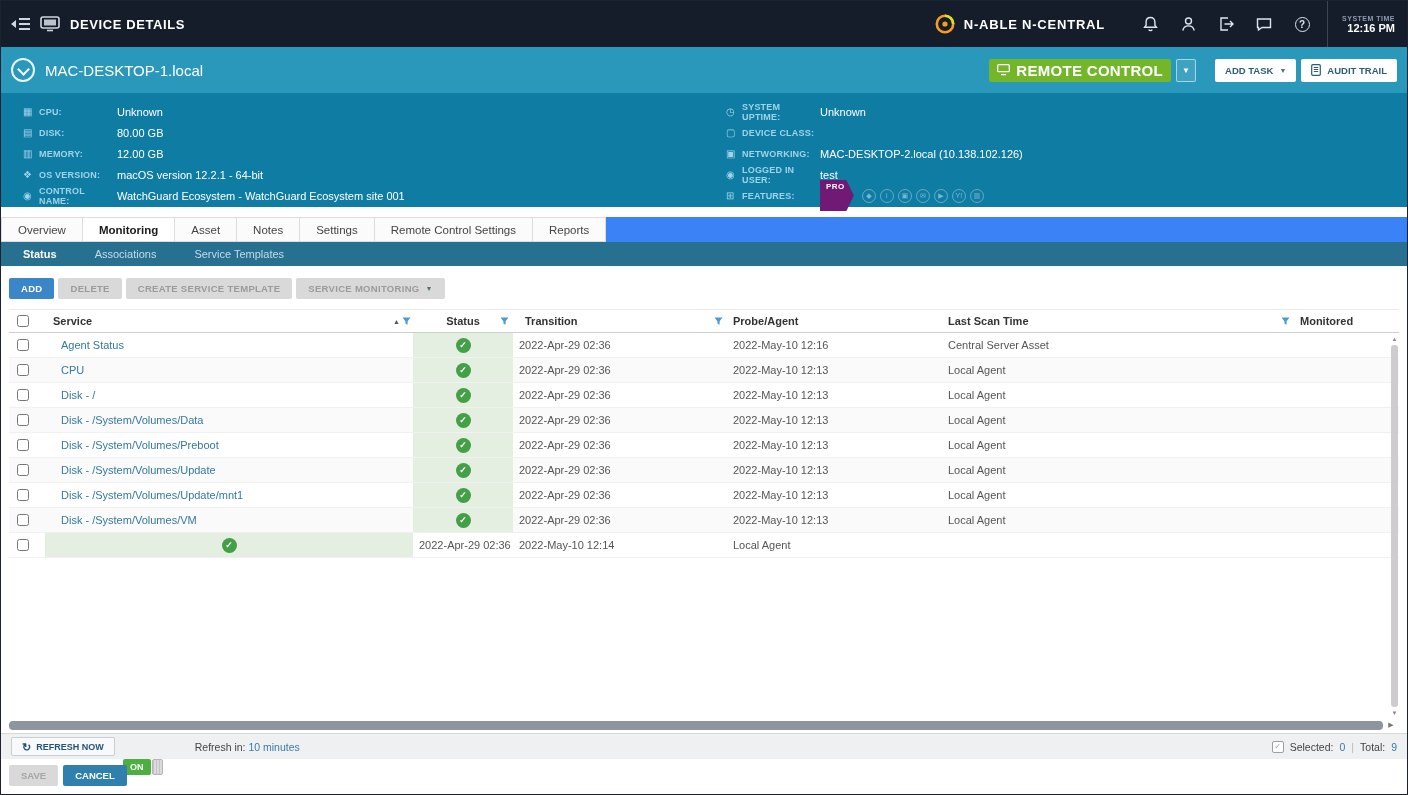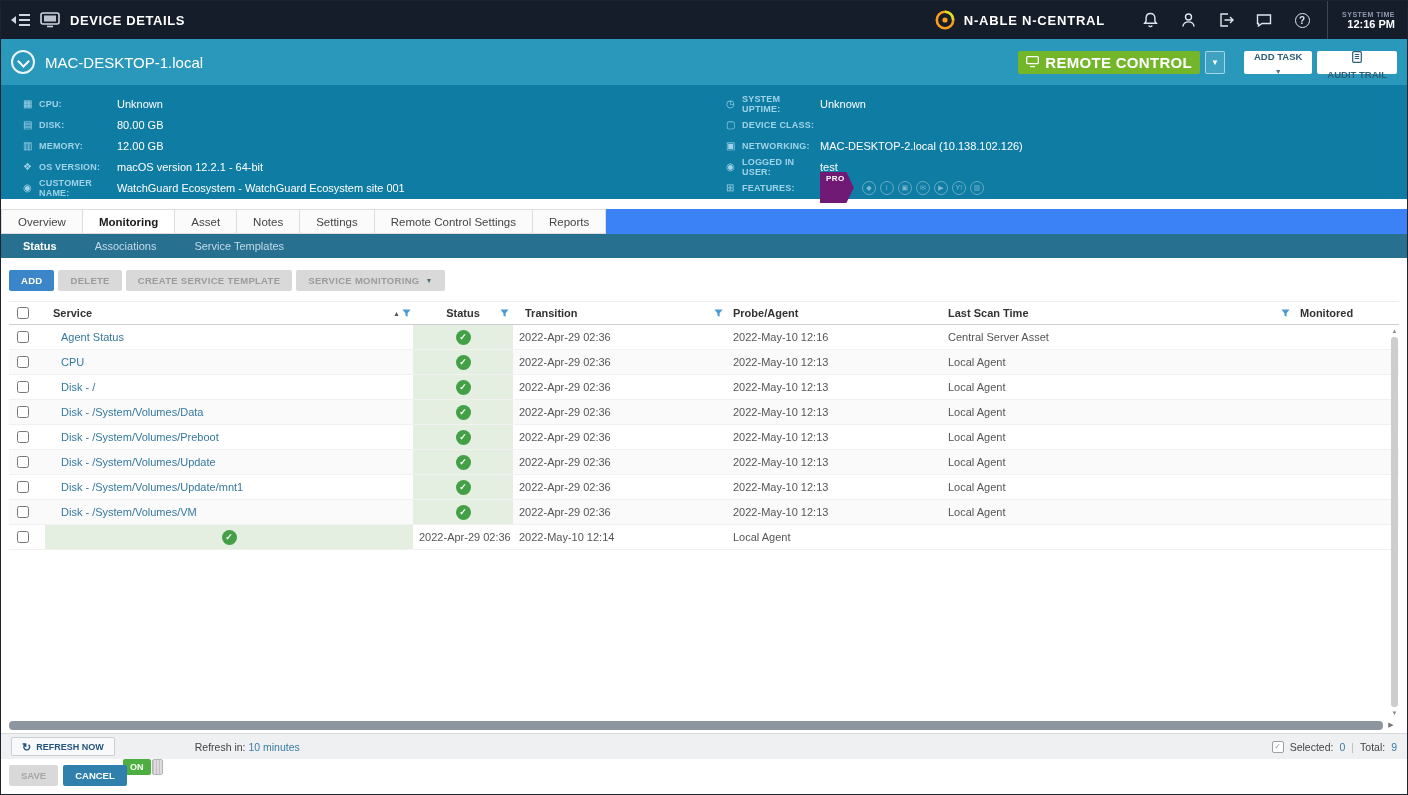--- a/index.html
+++ b/index.html
@@ -2,21 +2,21 @@
 <html><head>
 <meta charset="utf-8">
 <style>
   * { margin:0; padding:0; box-sizing:border-box; }
   html,body { background:#ffffff; }
   body { font-family:"Liberation Sans", sans-serif; }
   .page { width:1408px; height:795px; background:#fff; border:1px solid #1c232e; position:relative;
           overflow:hidden; display:flex; flex-direction:column; }
 
   
-  .topbar { height:38px; background:#151c2a; display:flex; align-items:center; color:#fff; flex:0 0 auto; }
+  .topbar { height:46px; background:#151c2a; display:flex; align-items:center; color:#fff; flex:0 0 auto; }
   .topbar-left { display:flex; align-items:center; gap:10px; padding-left:10px; }
   .collapse-btn { display:flex; align-items:center; gap:3px; cursor:pointer; }
   .collapse-arrow { width:0; height:0; border-top:4px solid transparent; border-bottom:4px solid transparent; border-right:5px solid #cfd6e0; }
   .collapse-lines { display:flex; flex-direction:column; gap:3px; }
   .collapse-lines i { display:block; width:11px; height:2px; background:#cfd6e0; }
   .topbar-title { font-size:13px; font-weight:bold; letter-spacing:.6px; }
   .topbar-right { margin-left:auto; display:flex; align-items:center; height:100%; }
   .brand { display:flex; align-items:center; gap:8px; margin-right:26px; }
   .brand-text { font-size:13px; font-weight:bold; letter-spacing:.8px; white-space:nowrap; }
   .topbar-icon { width:38px; display:flex; justify-content:center; align-items:center; cursor:pointer; height:100%; }
@@ -34,21 +34,21 @@
   .chevron-circle::after { content:""; position:absolute; left:6px; top:5px; width:7px; height:7px;
                            border-right:2px solid #fff; border-bottom:2px solid #fff; transform:rotate(45deg); }
   .device-name { color:#fff; font-size:15px; }
   .device-actions { margin-left:auto; display:flex; align-items:center; gap:5px; }
   .btn-remote { background:#74b62a; color:#fff; font-size:15px; font-weight:bold; letter-spacing:.3px; padding:0 8px;
                 height:23px; display:flex; align-items:center; gap:6px; border-radius:2px; cursor:pointer; }
   .btn-remote-dd { width:20px; height:23px; border:1px solid rgba(255,255,255,.55); background:rgba(255,255,255,.10);
                    border-radius:2px; display:flex; align-items:center; justify-content:center; color:#fff; font-size:8px;
                    cursor:pointer; margin-right:14px; }
   .btn-white { background:#fff; color:#2b5d79; font-size:9.5px; font-weight:bold; padding:0 10px; height:23px;
-               display:flex; align-items:center; gap:6px; border-radius:2px; cursor:pointer;flex-direction:column; }
+               display:flex; align-items:center; gap:6px; border-radius:2px; cursor:pointer; }
   .dd-caret { font-size:7px; color:#57707e; }
 
   
   .info-panel { background:#0f7ca4; display:flex; padding:6px 0 10px; flex:0 0 auto; height:114px; }
   .info-col { width:50%; padding-left:22px; padding-top:2px; }
   .info-row { display:flex; align-items:center; height:21px; }
   .info-icon { width:16px; color:#9fd3e8; font-size:10px; flex:0 0 auto; }
   .info-label { width:78px; color:#9fd3e8; font-size:9px; font-weight:bold; letter-spacing:.2px; flex:0 0 auto; }
   .info-value { color:#fff; font-size:11px; white-space:nowrap; display:flex; align-items:center; gap:4px; }
   .pro-badge { background:#701a75; color:#fff; font-size:8px; font-weight:bold; padding:2px 9px 20px 6px; letter-spacing:.5px;
@@ -252,21 +252,21 @@
           <span class="info-label">MEMORY:</span>
           <span class="info-value">12.00 GB</span>
         </div>
         <div class="info-row">
           <span class="info-icon">❖</span>
           <span class="info-label">OS VERSION:</span>
           <span class="info-value">macOS version 12.2.1 - 64-bit</span>
         </div>
         <div class="info-row">
           <span class="info-icon">◉</span>
-          <span class="info-label">CUSTOMER NAME:</span>
+          <span class="info-label">CONTROL NAME:</span>
           <span class="info-value">WatchGuard Ecosystem - WatchGuard Ecosystem site 001</span>
         </div>
       </div>
     <div class="info-col">
         <div class="info-row">
           <span class="info-icon">◷</span>
           <span class="info-label">SYSTEM UPTIME:</span>
           <span class="info-value">Unknown</span>
         </div>
         <div class="info-row">

